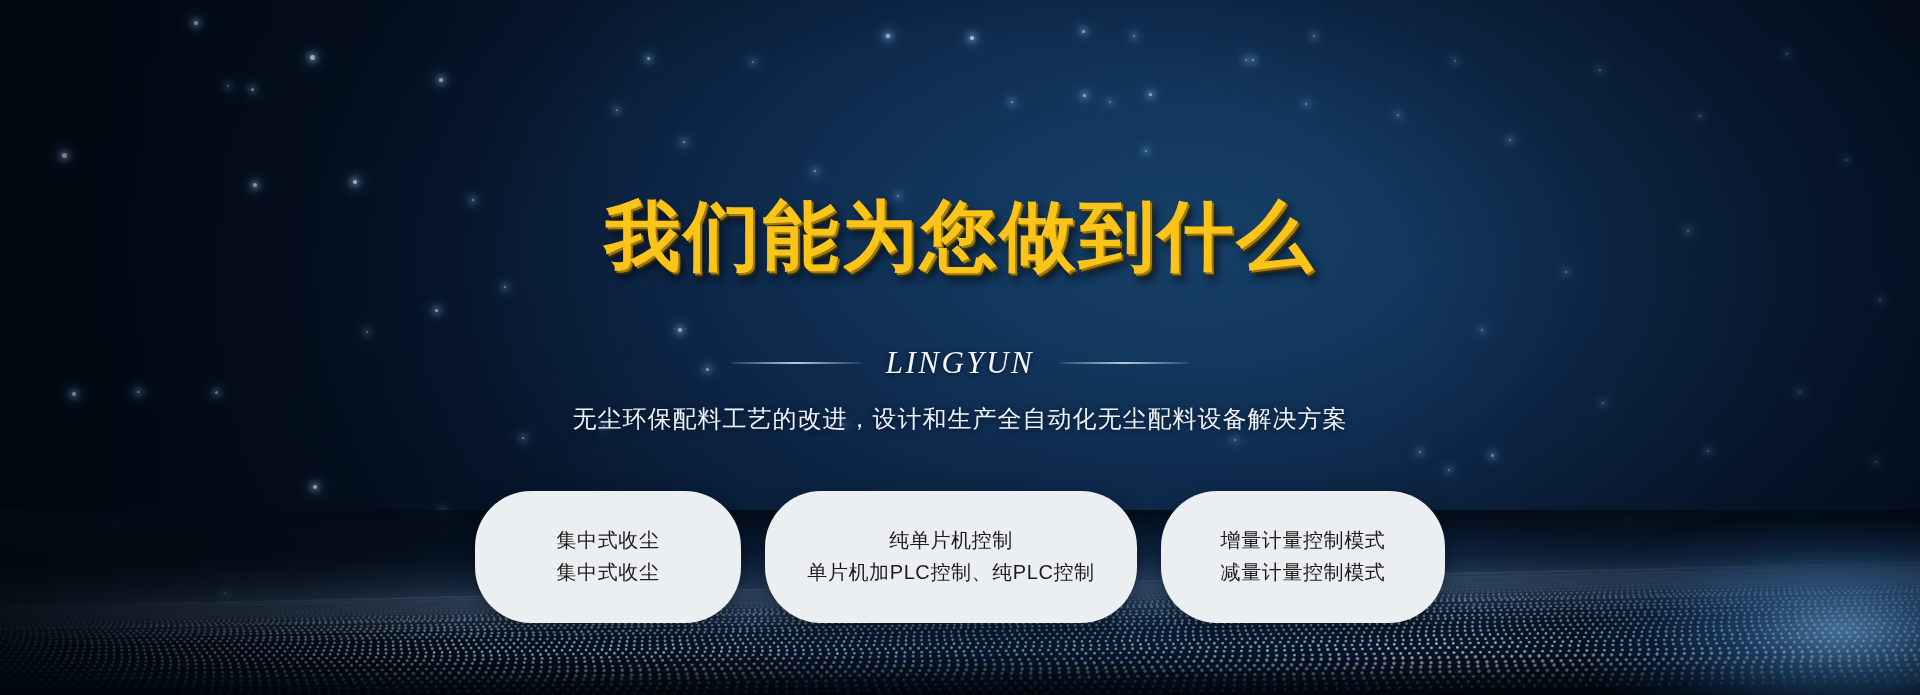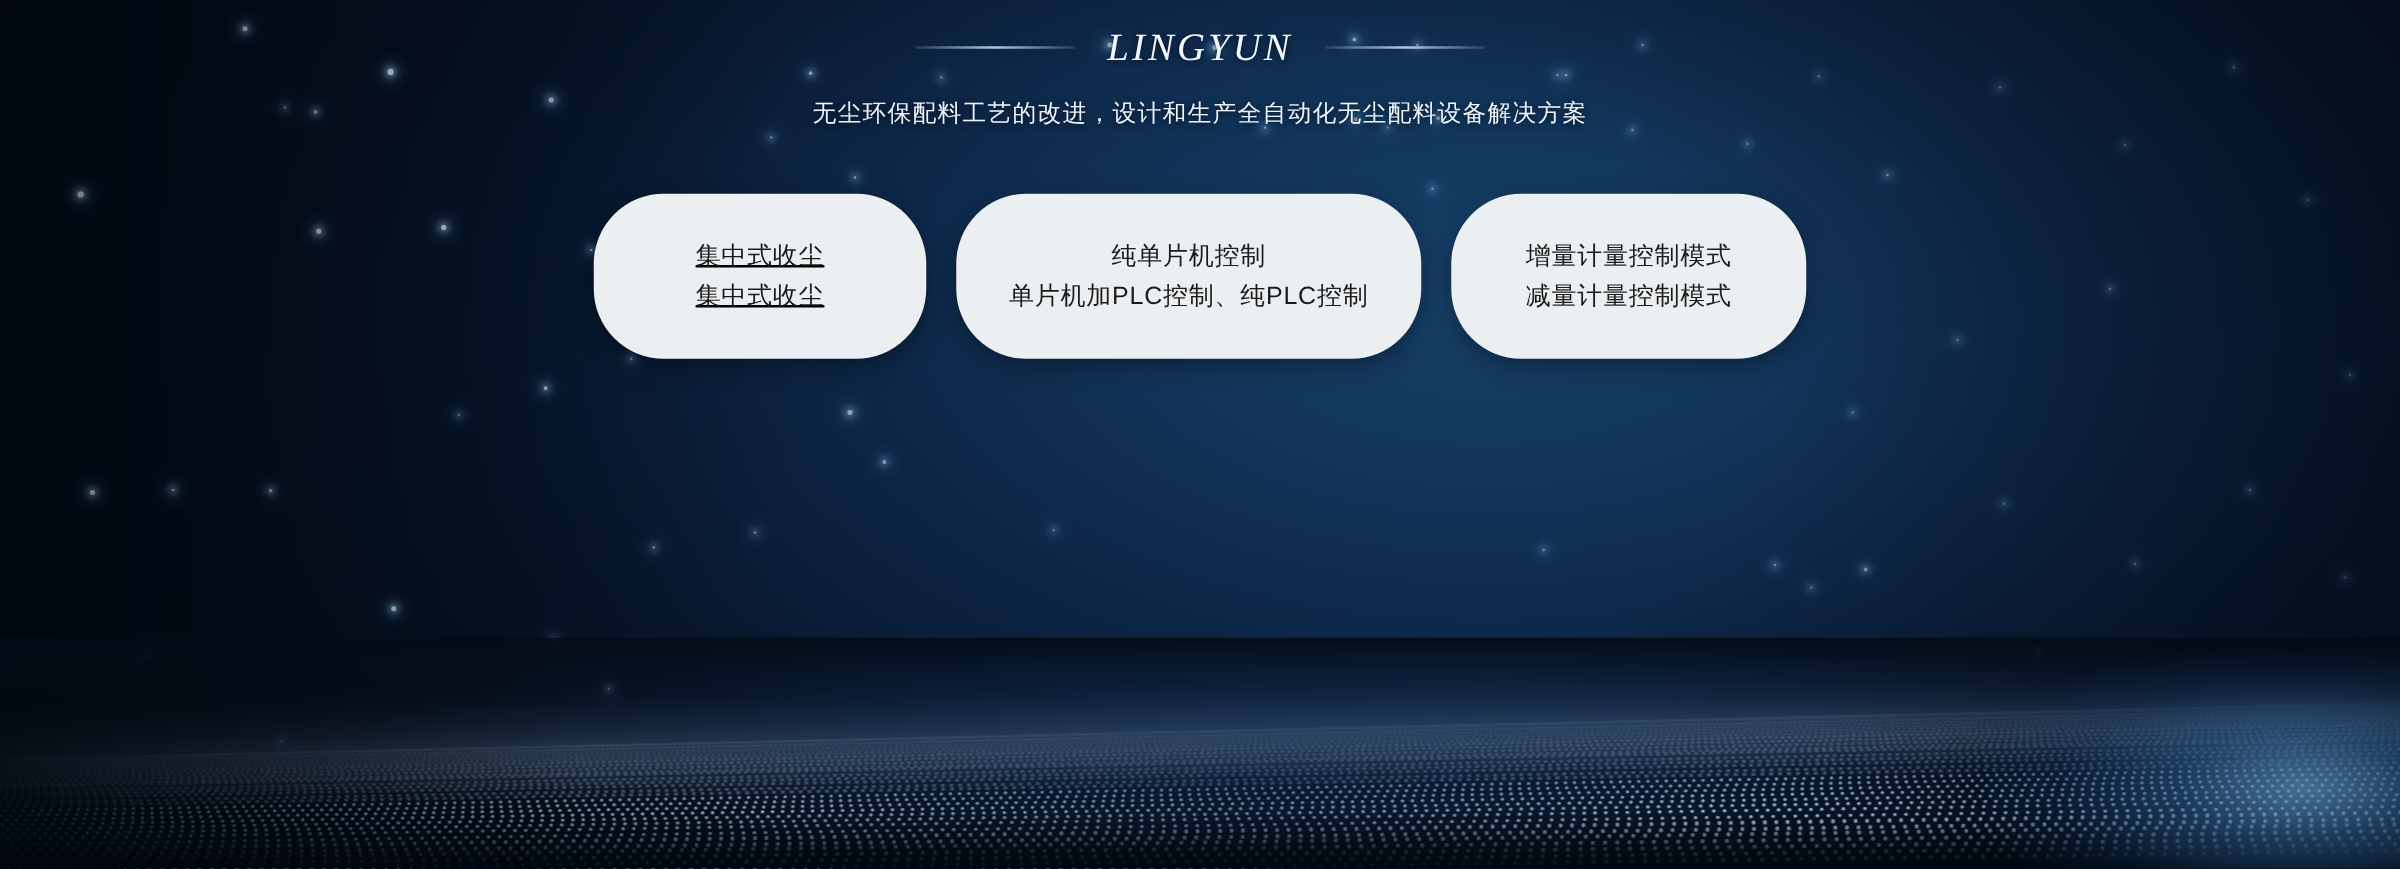--- a/index.html
+++ b/index.html
@@ -151,21 +151,21 @@
     font-size: 31px;
     letter-spacing: 2.5px;
     color: #f2f6fb;
     white-space: nowrap;
     text-shadow: 0 1px 5px rgba(4,14,28,0.8);
     font-style: italic;
   }
 
   .desc {
     margin-top: 22px;
-    font-size: 19px;
+    font-size: 24px;
     letter-spacing: 1px;
     color: #eef4fb;
     white-space: nowrap;
     text-shadow: 0 1px 6px rgba(4,14,28,0.9);
   }
 
   .pills {
     margin-top: 32px;
     display: flex;
     align-items: stretch;
@@ -183,21 +183,21 @@
     padding: 12px 44px;
     box-shadow: 0 6px 20px rgba(0,0,0,0.35);
   }
   .pill-line {
     font-size: 20px;
     line-height: 1.15;
     color: #1b1b1b;
     letter-spacing: 0.6px;
     white-space: nowrap;
   }
-  .pill-1 { width: 178px; text-decoration: underline; }
+  .pill-1 { width: 178px; }
   .pill-2 { width: 196px; }
   .pill-3 { width: 284px; }
 </style>
 </head>
 <body>
 
 <div class="banner">
 
   <div class="bg-base"></div>
   <div class="bg-leftdark"></div>
@@ -308,20 +308,21 @@
         <div class="dotrow" style="top: 176.97px; height: 3.84242px; transform: rotate(-0.816667deg); background-image: radial-gradient(circle, rgba(226, 240, 255, 0.93) 0px, rgba(226, 240, 255, 0.93) 1.42px, rgba(0, 0, 0, 0) 2.02px); background-size: 10.18px 3.84px; mask-image: linear-gradient(90deg, rgba(0, 0, 0, 0.25) 0%, rgba(0, 0, 0, 0.85) 14%, rgb(0, 0, 0) 34%, rgba(0, 0, 0, 0.72) 52%, rgb(0, 0, 0) 70%, rgba(0, 0, 0, 0.8) 88%, rgba(0, 0, 0, 0.45) 100%); filter: blur(0.37px);"></div>
         <div class="dotrow" style="top: 182px; height: 3.9px; transform: rotate(-0.8deg); background-image: radial-gradient(circle, rgba(226, 240, 255, 0.96) 0px, rgba(226, 240, 255, 0.96) 1.45px, rgba(0, 0, 0, 0) 2.05px); background-size: 10.4px 3.9px; mask-image: linear-gradient(90deg, rgba(0, 0, 0, 0.25) 0%, rgba(0, 0, 0, 0.85) 14%, rgb(0, 0, 0) 34%, rgba(0, 0, 0, 0.72) 52%, rgb(0, 0, 0) 70%, rgba(0, 0, 0, 0.8) 88%, rgba(0, 0, 0, 0.45) 100%); filter: blur(0.35px);"></div>
       </div>
     <div class="terrain-fade"></div>
     <div class="terrain-bottomfade"></div>
   </div>
   <div class="bg-glow-right"></div>
 
   <div class="content">
 
+    <h1 class="headline">我们能为您做到什么</h1>
 
     <div class="sub-row">
       <span class="sub-line"></span>
       <span class="sub-en">LINGYUN</span>
       <span class="sub-line"></span>
     </div>
 
     <p class="desc">无尘环保配料工艺的改进，设计和生产全自动化无尘配料设备解决方案</p>
 
     <div class="pills">

